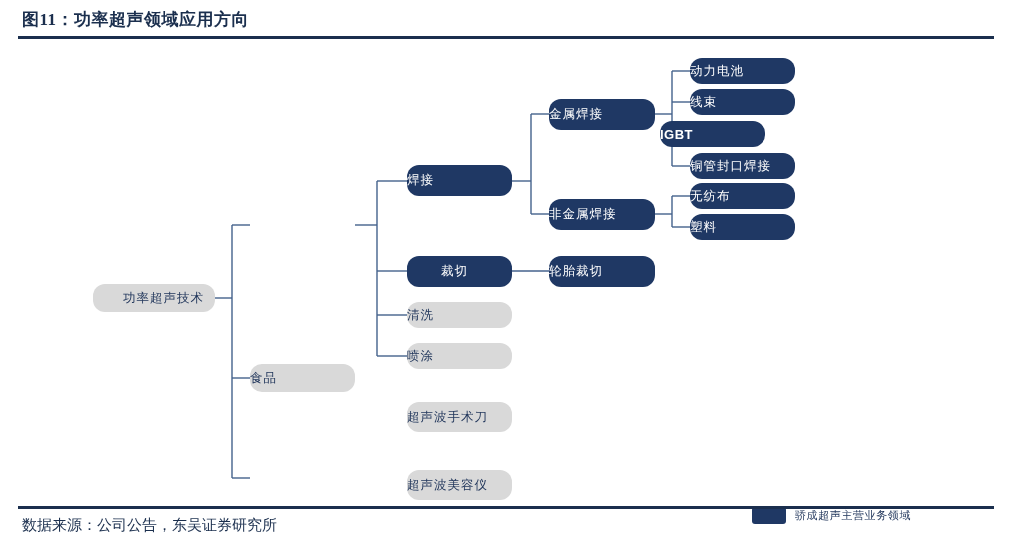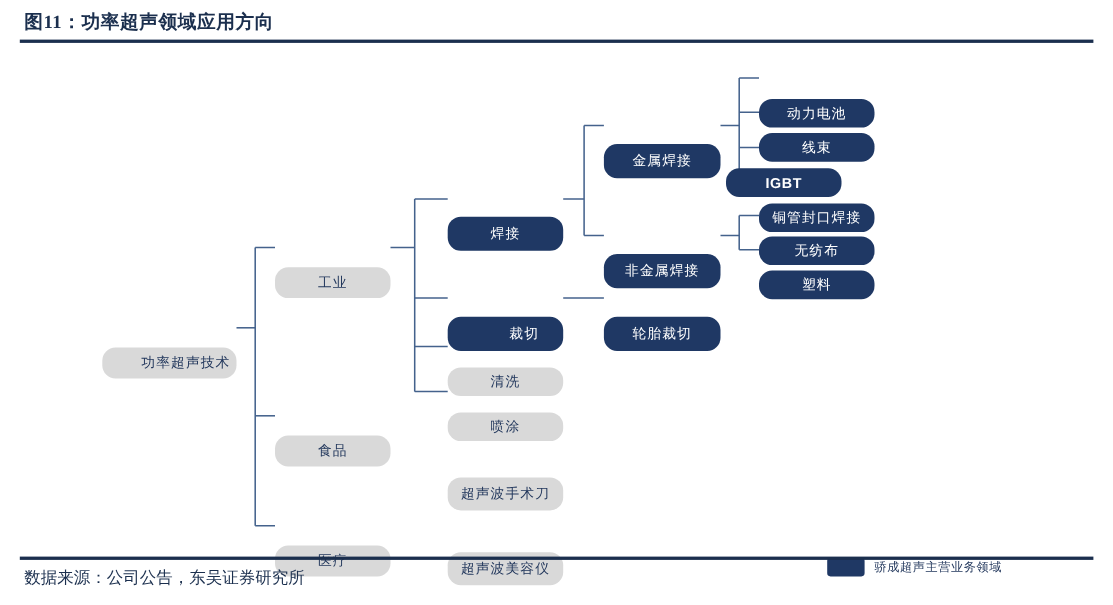--- a/index.html
+++ b/index.html
@@ -31,27 +31,26 @@
   
   #diagram{
     position:absolute;left:0;top:40px;width:1012px;height:465px;
   }
   #connector-layer{
     position:absolute;left:0;top:0;width:1012px;height:465px;
   }
   .node{
     position:absolute;
     box-sizing:border-box;
-    display:flex;align-items:center;justify-content:center;
+    display:flex;align-items:center;justify-content:flex-start;
     border-radius:12px;
     font-size:12.5px;
     letter-spacing:1px;
     white-space:nowrap;
     line-height:1;
-    margin-top:32px;
   }
   .node.gray{
     background:#d9d9d9;
     color:#22375c;
   }
   .node.navy{
     background:#1f3864;
     color:#ffffff;
   }
   .node.latin{
@@ -114,28 +113,22 @@
       <path d="M672,156 V174 V187"></path>
       <path d="M672,156 H690"></path>
       <path d="M672,187 H690"></path>
     </g>
   </svg>
 
   <div class="node gray" style="left:93px;top:244px;width:122px;height:28px;padding-left:30px;">
     <span>功率超声技术</span>
   </div>
 
-  <div class="node gray" style="left:250px;top:171px;width:105px;height:28px;">
-    <span>工业</span>
-  </div>
   <div class="node gray" style="left:250px;top:324px;width:105px;height:28px;">
     <span>食品</span>
-  </div>
-  <div class="node gray" style="left:250px;top:424px;width:105px;height:28px;">
-    <span>医疗</span>
   </div>
 
   <div class="node navy" style="left:407px;top:125px;width:105px;height:31px;">
     <span>焊接</span>
   </div>
   <div class="node navy" style="left:407px;top:216px;width:105px;height:31px;padding-left:34px;">
     <span>裁切</span>
   </div>
   <div class="node gray" style="left:407px;top:262px;width:105px;height:26px;">
     <span>清洗</span>

